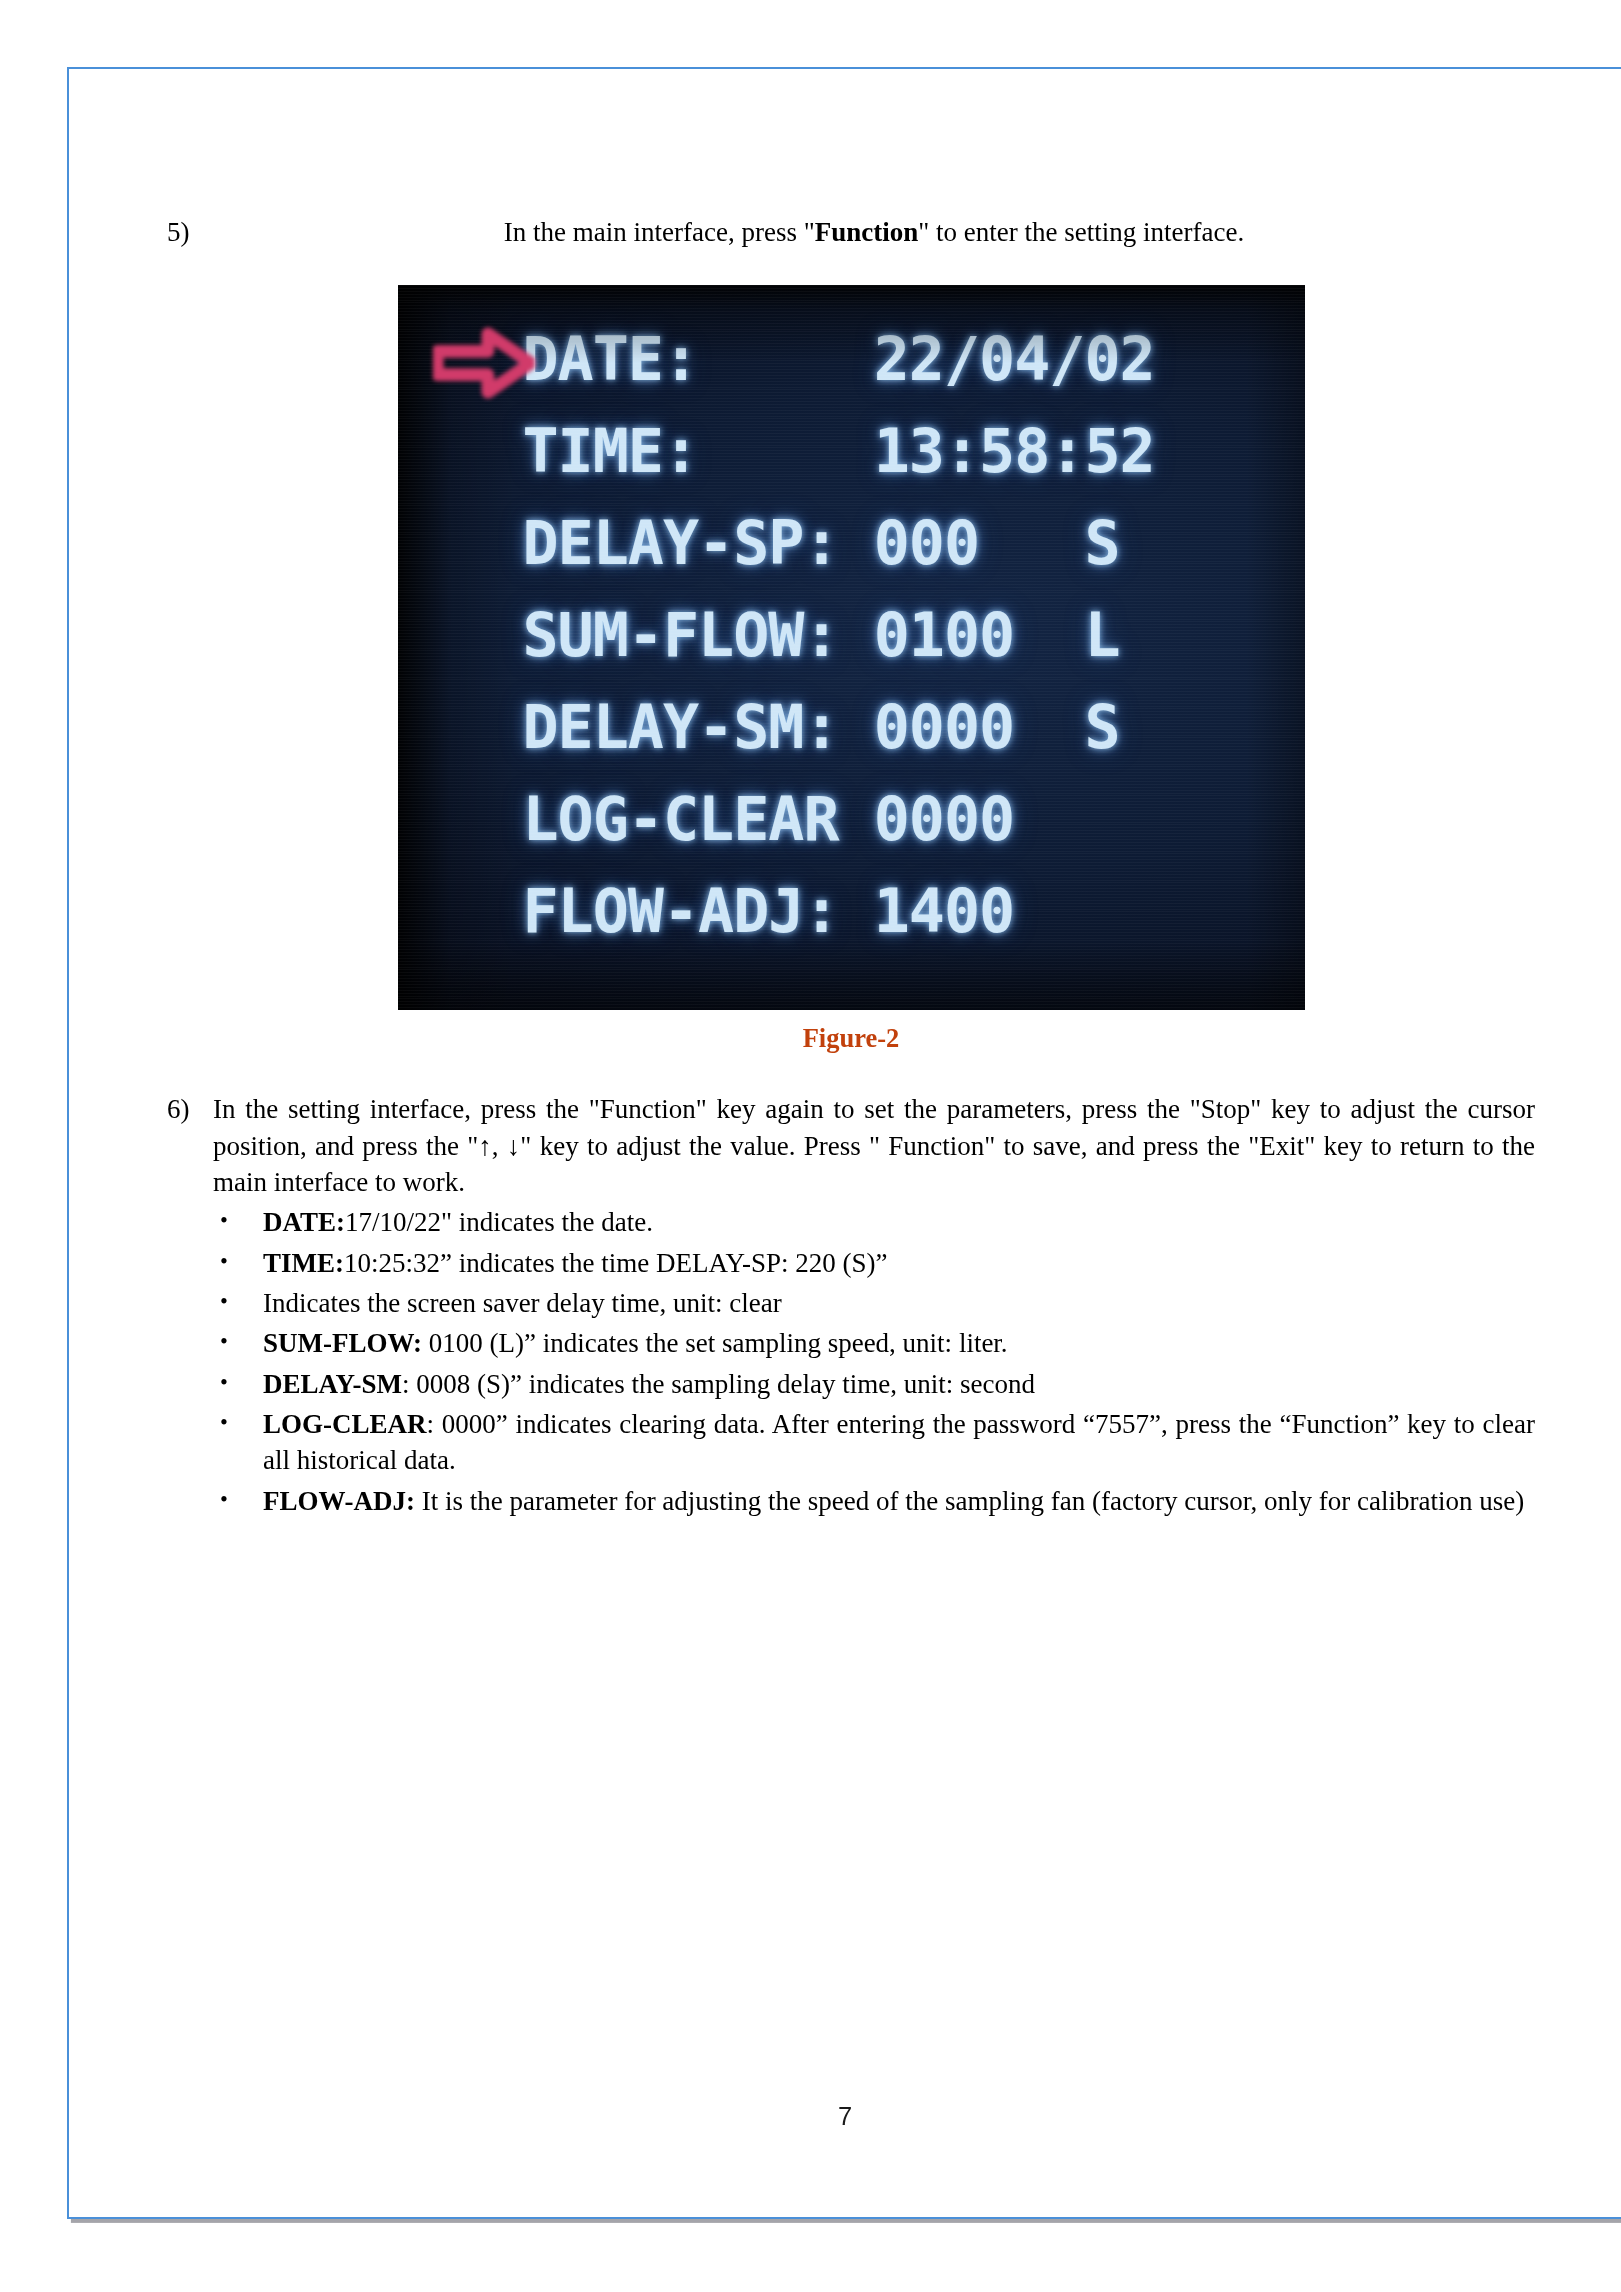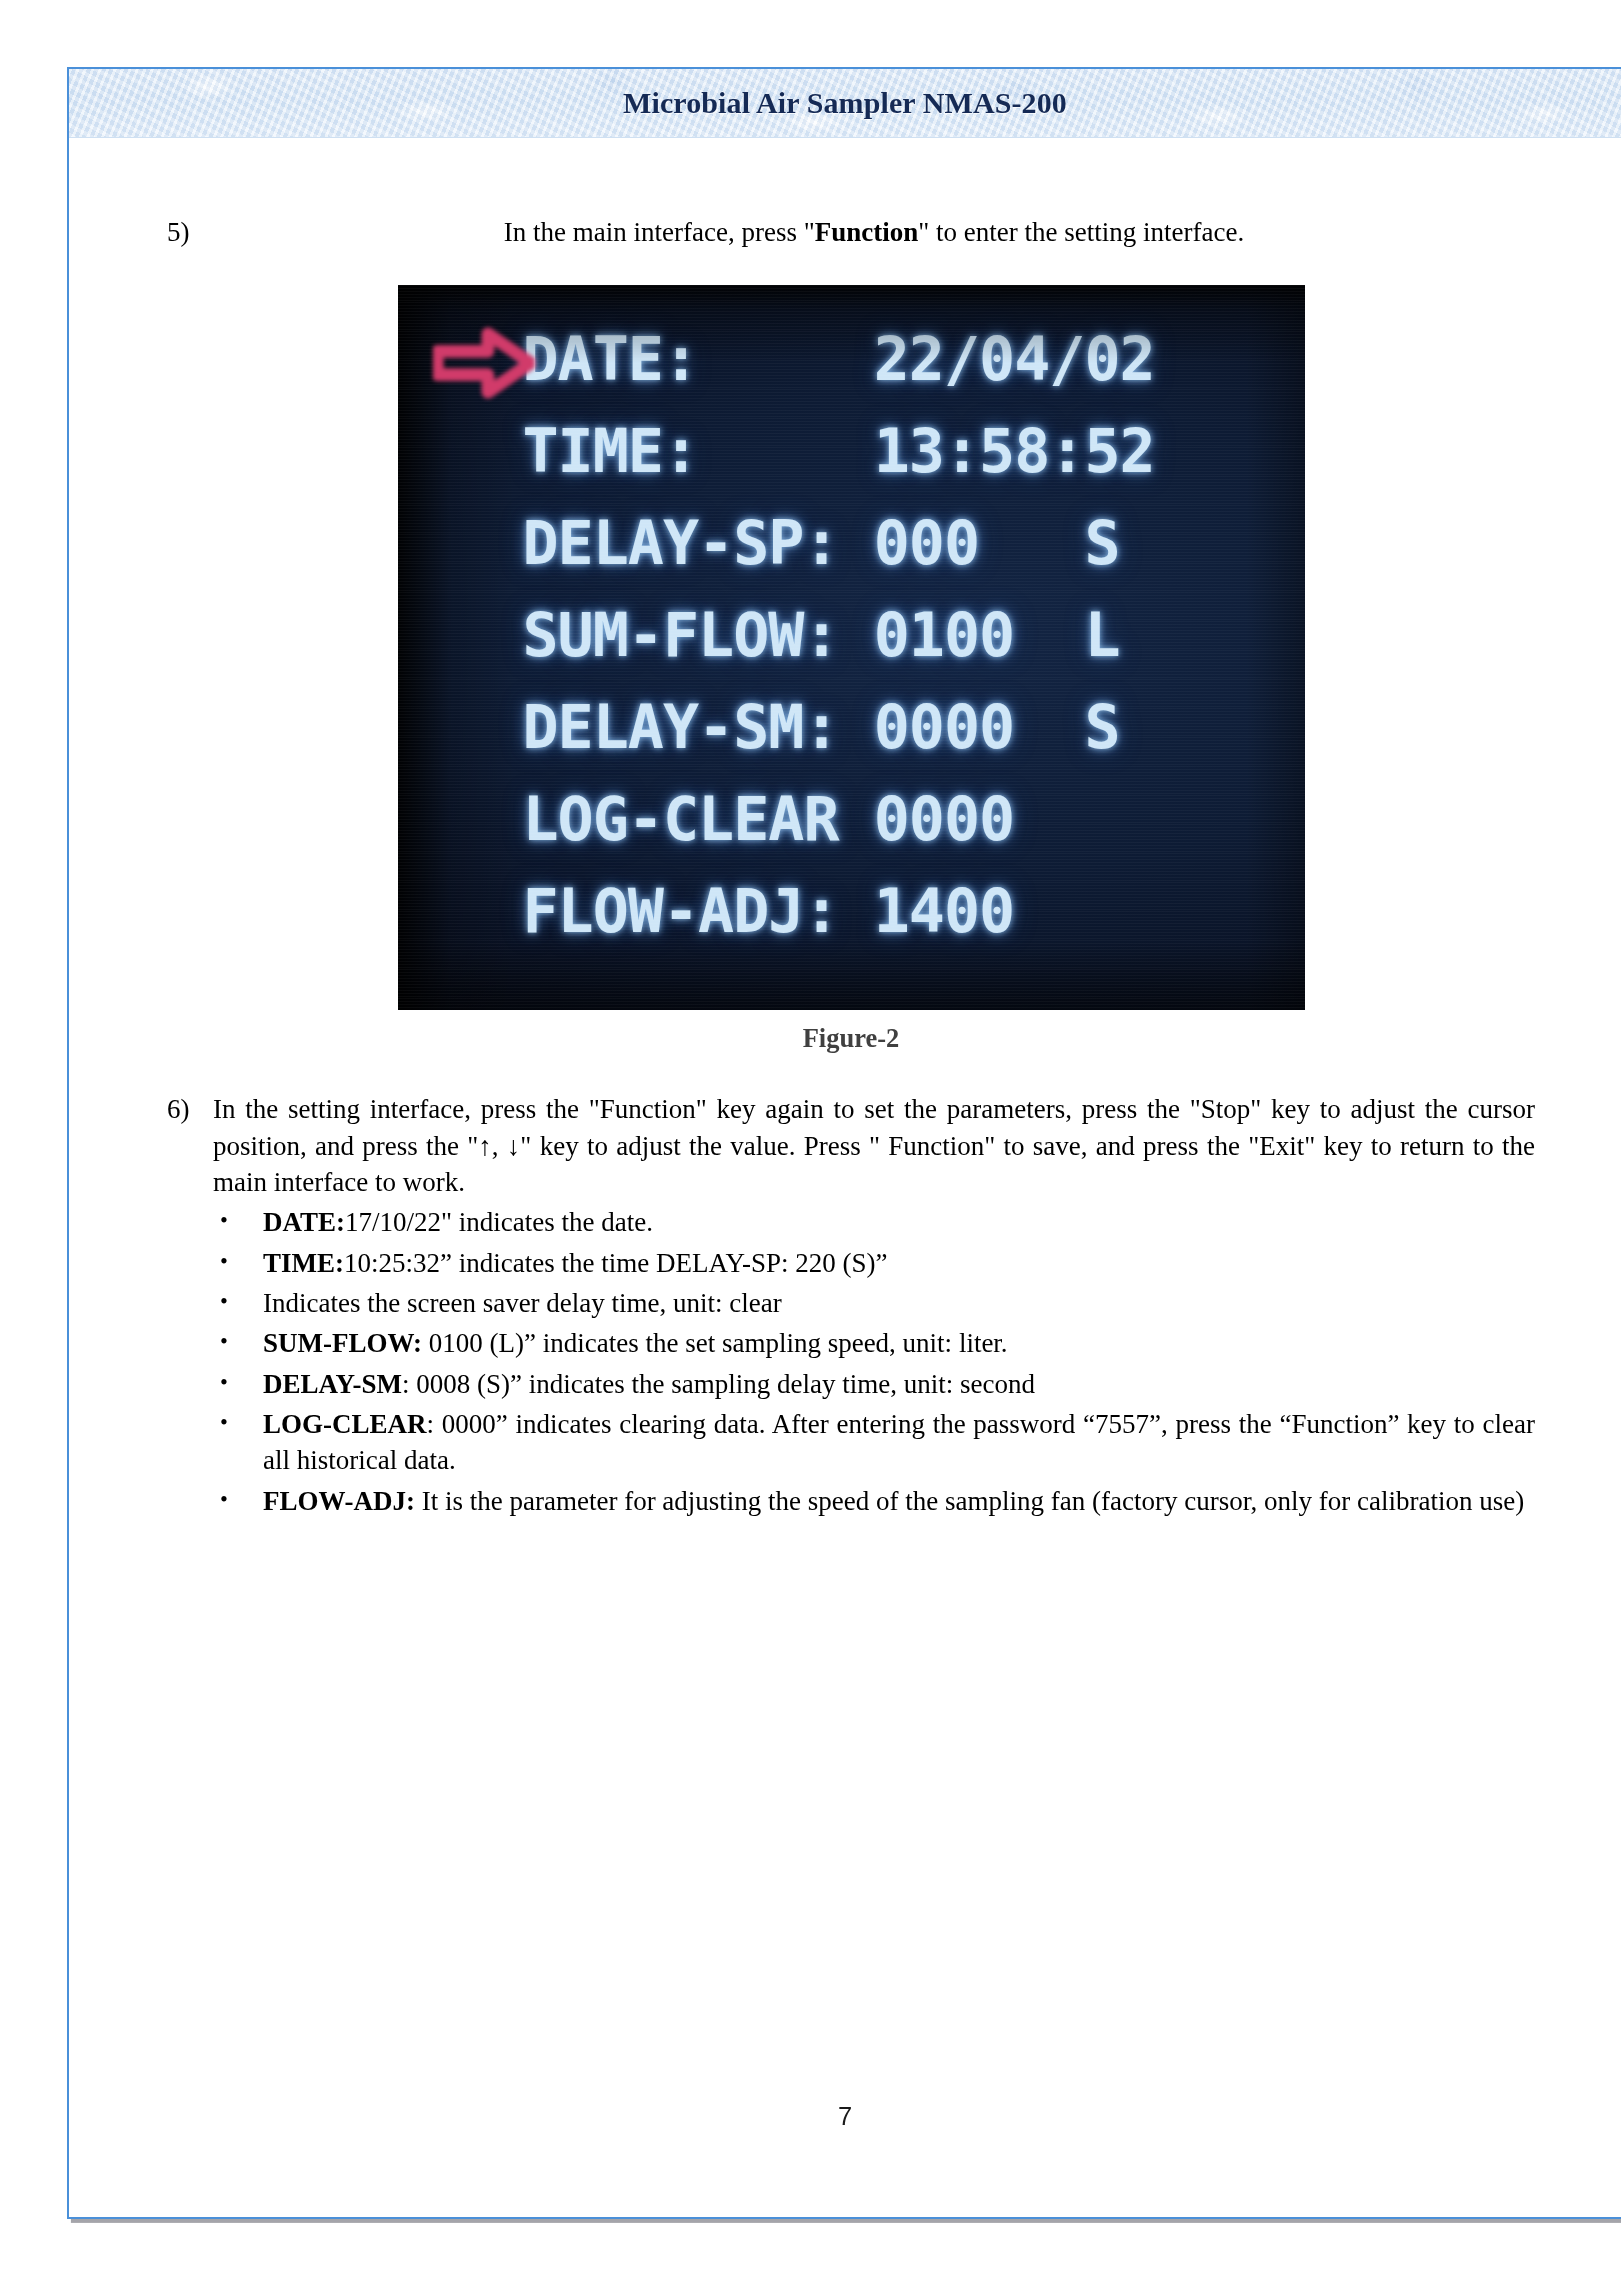--- a/index.html
+++ b/index.html
@@ -179,21 +179,21 @@
     width: 102px;
     height: 74px;
     z-index: 5;
     filter: blur(2.1px);
   }
 
   .fig-caption {
     margin-top: 12.7px;
     font-size: 26.5px;
     font-weight: bold;
-    color: #404040;
+    color: #c2410c;
   }
 
   
   .bullets {
     margin: 0;
     padding: 0;
     list-style: none;
     font-size: 27px;
     line-height: 1.35;
     color: #000;
@@ -228,23 +228,20 @@
     font-family: "Liberation Sans", "DejaVu Sans", sans-serif;
     font-size: 25.5px;
     color: #1a1a1a;
   }
 </style>
 </head>
 <body>
 
 <div class="page">
 
-  <div class="header-band">
-    <div class="header-title">Microbial Air Sampler NMAS-200</div>
-  </div>
 
   <div class="content">
 
     <div class="numbered-item step5">
       <span class="marker">5)</span>
       <span class="body"><span>In the main interface, press "</span><b>Function</b><span>" to enter the setting interface.</span></span>
     </div>
 
     <div class="figure-wrap">
       <div class="lcd">

